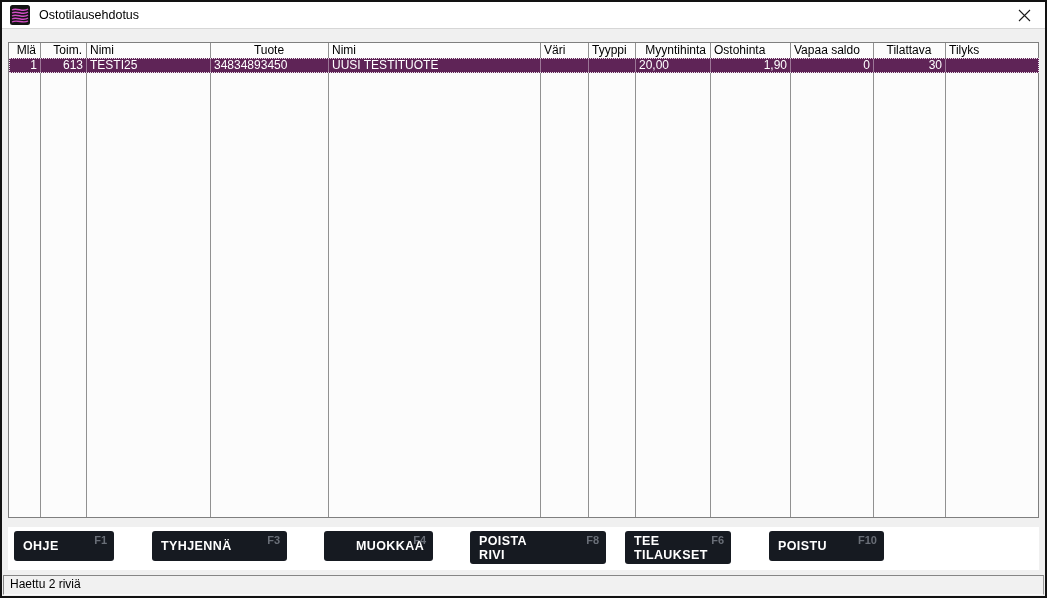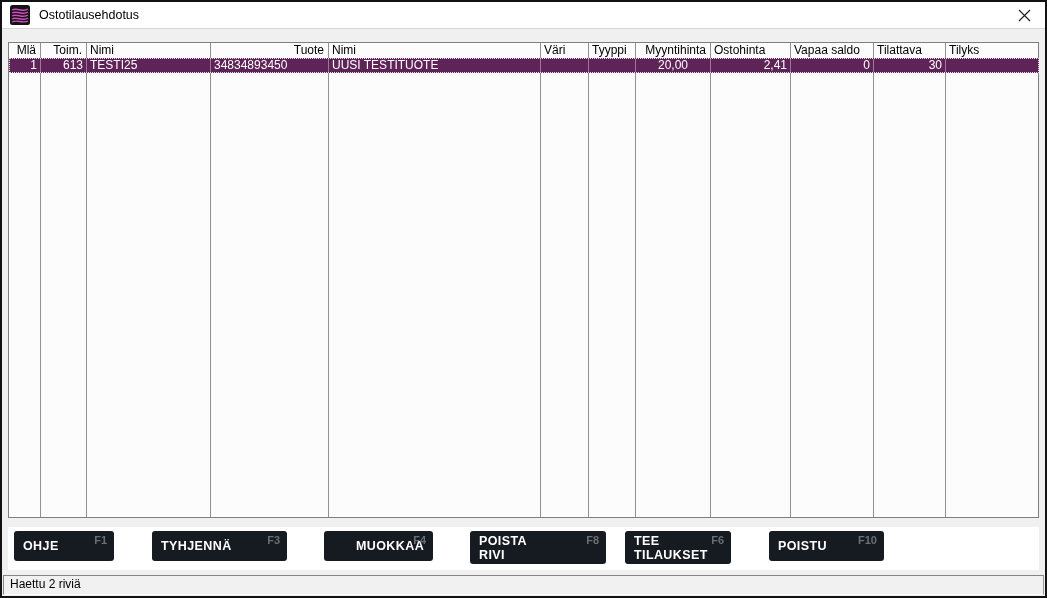--- a/index.html
+++ b/index.html
@@ -106,28 +106,28 @@
         <path d="M1 1 L12 12 M12 1 L1 12" stroke="#1c1c1c" stroke-width="1.1" fill="none"></path>
       </svg>
     </div>
   </div>
 
   <div class="table" id="table">
     <div class="hdr-row" id="hdr-row">
         <div class="hdr-cell" style="width: 31px; text-align: right;">Mlä</div>
         <div class="hdr-cell" style="width: 46px; text-align: right;">Toim.</div>
         <div class="hdr-cell" style="width: 124px; text-align: left;">Nimi</div>
-        <div class="hdr-cell" style="width: 118px; text-align: right;">Tuote</div>
+        <div class="hdr-cell" style="width: 118px; text-align: center;">Tuote</div>
         <div class="hdr-cell" style="width: 212px; text-align: left;">Nimi</div>
         <div class="hdr-cell" style="width: 48px; text-align: left;">Väri</div>
         <div class="hdr-cell" style="width: 47px; text-align: left;">Tyyppi</div>
         <div class="hdr-cell" style="width: 75px; text-align: right;">Myyntihinta</div>
         <div class="hdr-cell" style="width: 80px; text-align: left;">Ostohinta</div>
         <div class="hdr-cell" style="width: 83px; text-align: left;">Vapaa saldo</div>
-        <div class="hdr-cell" style="width: 72px; text-align: left;">Tilattava</div>
+        <div class="hdr-cell" style="width: 72px; text-align: center;">Tilattava</div>
         <div class="hdr-cell" style="width: 92px; text-align: left;">Tilyks</div>
       </div>
   <div class="gridline" style="left: 31px;"></div>
       <div class="gridline" style="left: 77px;"></div>
       <div class="gridline" style="left: 201px;"></div>
       <div class="gridline" style="left: 319px;"></div>
       <div class="gridline" style="left: 531px;"></div>
       <div class="gridline" style="left: 579px;"></div>
       <div class="gridline" style="left: 626px;"></div>
       <div class="gridline" style="left: 701px;"></div>
@@ -135,22 +135,22 @@
       <div class="gridline" style="left: 864px;"></div>
       <div class="gridline" style="left: 936px;"></div>
       <div class="grid-row selected" style="top: 15px; width: 1030px;">
         <div class="cell" style="width: 31px; text-align: right;">1</div>
         <div class="cell" style="width: 46px; text-align: right;">613</div>
         <div class="cell" style="width: 124px; text-align: left;">TESTI25</div>
         <div class="cell" style="width: 118px; text-align: left;">34834893450</div>
         <div class="cell" style="width: 212px; text-align: left;">UUSI TESTITUOTE</div>
         <div class="cell" style="width: 48px; text-align: left;"></div>
         <div class="cell" style="width: 47px; text-align: left;"></div>
-        <div class="cell" style="width: 75px; text-align: center;">20,00</div>
-        <div class="cell" style="width: 80px; text-align: right;">2,41</div>
+        <div class="cell" style="width: 75px; text-align: left;">20,00</div>
+        <div class="cell" style="width: 80px; text-align: right;">1,90</div>
         <div class="cell" style="width: 83px; text-align: right;">0</div>
         <div class="cell" style="width: 72px; text-align: right;">30</div>
         <div class="cell" style="width: 92px; text-align: left;"></div>
       </div>
     </div>
 
   <div class="btnbar" id="btnbar">
       <div class="fbtn">
         <span class="lbl">OHJE</span>
         <span class="fkey">F1</span>

